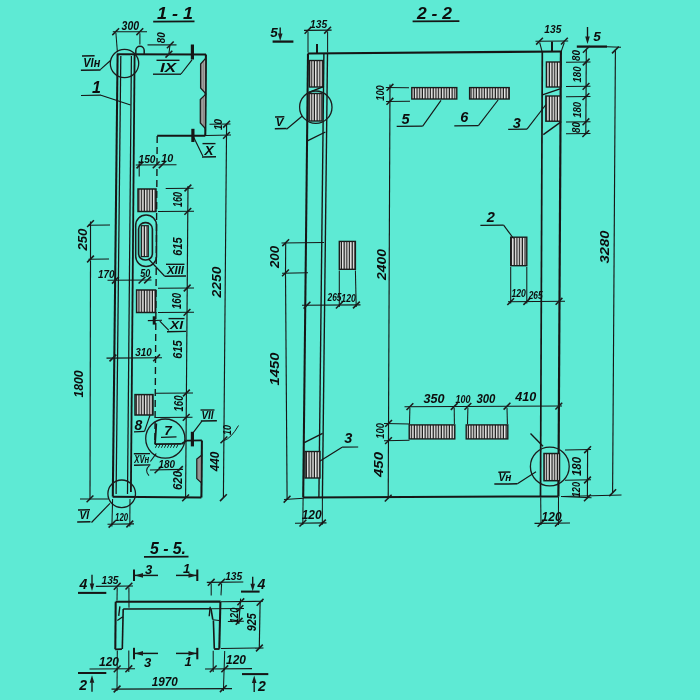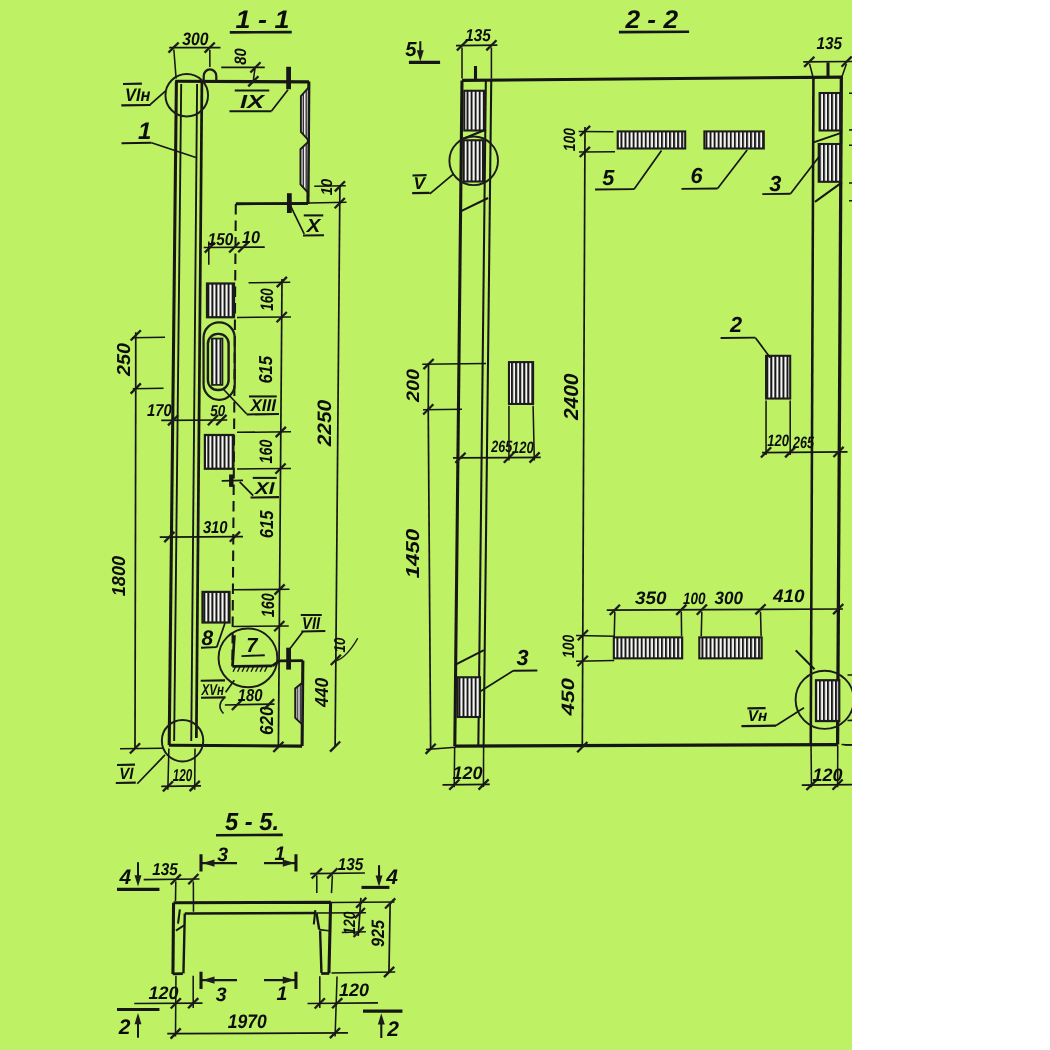--- a/index.html
+++ b/index.html
@@ -1,16 +1,16 @@
 <!DOCTYPE html>
 <html><head>
 <meta charset="utf-8">
 <style>
   html,body { margin:0; padding:0; background:#ffffff; }
-  #page { width:568px; height:700px; background:#bef264; position:relative; overflow:hidden; }
+  #page { width:700px; height:700px; background:#5eead4; position:relative; overflow:hidden; }
   svg text { font-family:"Liberation Sans", sans-serif; font-weight:bold; font-style:italic; fill:#0d0d0d; }
 </style>
 </head>
 <body>
 
 <div id="page">
 <svg width="700" height="700" viewBox="0 0 700 700">
 <defs>
 <pattern id="hv" width="2.7" height="6" patternUnits="userSpaceOnUse">
   <rect width="2.7" height="6" fill="#f6f6f4"></rect>

